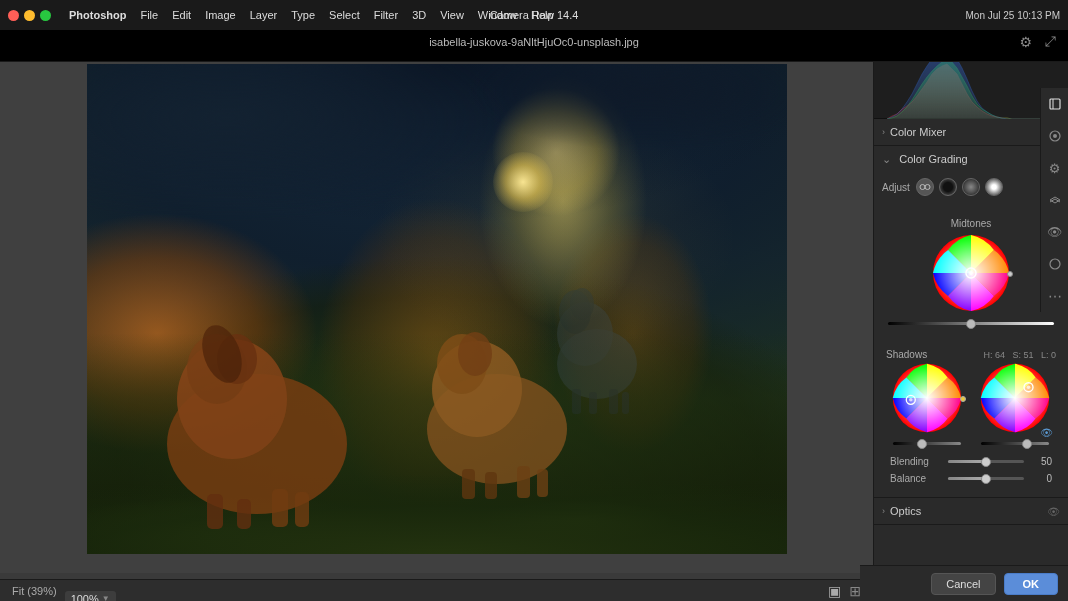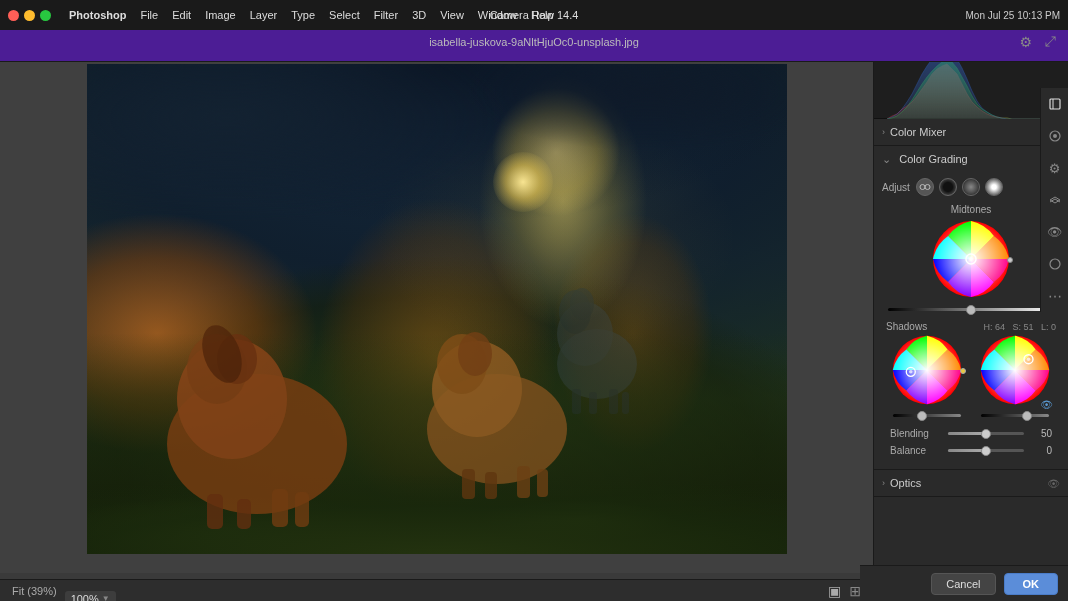--- a/index.html
+++ b/index.html
@@ -47,21 +47,21 @@
       display: flex; gap: 5px; align-items: center; margin-right: 4px;
     }
     .tl { width: 11px; height: 11px; border-radius: 50%; }
     .tl.red { background: #ff5f57; }
     .tl.yellow { background: #febc2e; }
     .tl.green { background: #28c840; }
 
     
     .title-bar {
       height: 40px;
-      background: #4c1d95;
+      background: #000000;
       display: flex;
       align-items: center;
       justify-content: center;
       position: absolute;
       top: 22px; left: 0; right: 0;
       z-index: 99;
       border-bottom: 1px solid #1a1a1a;
     }
     .title-bar .file-name {
       color: #bbb;
@@ -247,35 +247,35 @@
     .section-header .section-icon { margin-left: auto; color: #666; font-size: 10px; }
 
     
     .color-grading-content {
       padding: 6px 8px 10px;
     }
     .adjust-row {
       display: flex;
       align-items: center;
       gap: 6px;
-      margin-bottom: 8px;
+      margin-bottom: 22px;
     }
     .adjust-label { font-size: 10px; color: #aaa; }
     .adjust-icons { display: flex; gap: 5px; align-items: center; }
     .adjust-icon-btn {
       width: 18px; height: 18px;
       border-radius: 50%;
       border: 1px solid #555;
       cursor: pointer;
       display: flex; align-items: center; justify-content: center;
       font-size: 8px;
     }
     .adjust-icon-btn.linked { background: #444; }
     .wheel-section {
-      margin-bottom: 10px;
+      margin-bottom: 24px;
     }
     .wheel-label {
       text-align: center;
       font-size: 10px;
       color: #aaa;
       margin-bottom: 4px;
     }
     .wheel-wrapper {
       position: relative;
       width: 100%;

